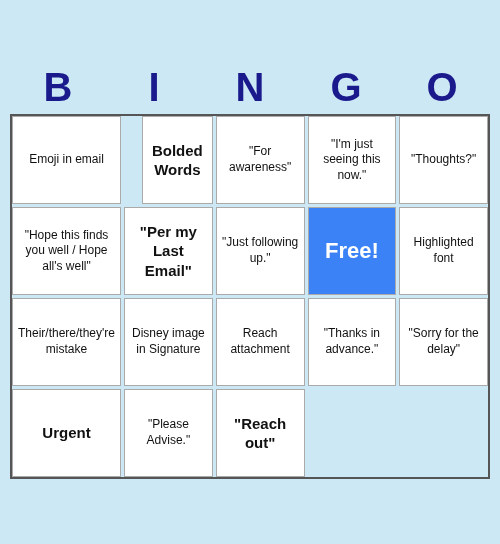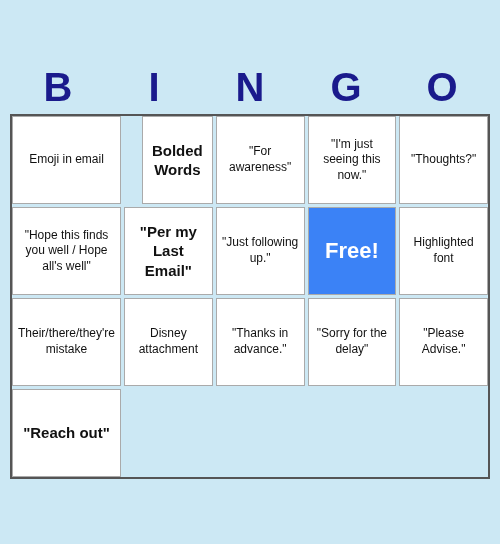--- a/index.html
+++ b/index.html
@@ -80,19 +80,21 @@
       <div class="cell bold-text">Bolded Words</div>
       <div class="cell">"For awareness"</div>
       <div class="cell">"I'm just seeing this now."</div>
       <div class="cell">"Thoughts?"</div>
       <div class="cell">"Hope this finds you well / Hope all's well"</div>
       <div class="cell large-text">"Per my Last Email"</div>
       <div class="cell">"Just following up."</div>
       <div class="cell free">Free!</div>
       <div class="cell">Highlighted font</div>
       <div class="cell" style="font-size: 12px;">Their/there/they're mistake</div>
-      <div class="cell">Disney attachment</div>
+      <div class="cell">Disney image in Signature</div>
+      <div class="cell">Reach attachment</div>
       <div class="cell">"Thanks in advance."</div>
       <div class="cell">"Sorry for the delay"</div>
+      <div class="cell large-text">Urgent</div>
       <div class="cell">"Please Advise."</div>
       <div class="cell large-text">"Reach out"</div>
     </div>
 </div>
 
 </body></html>

